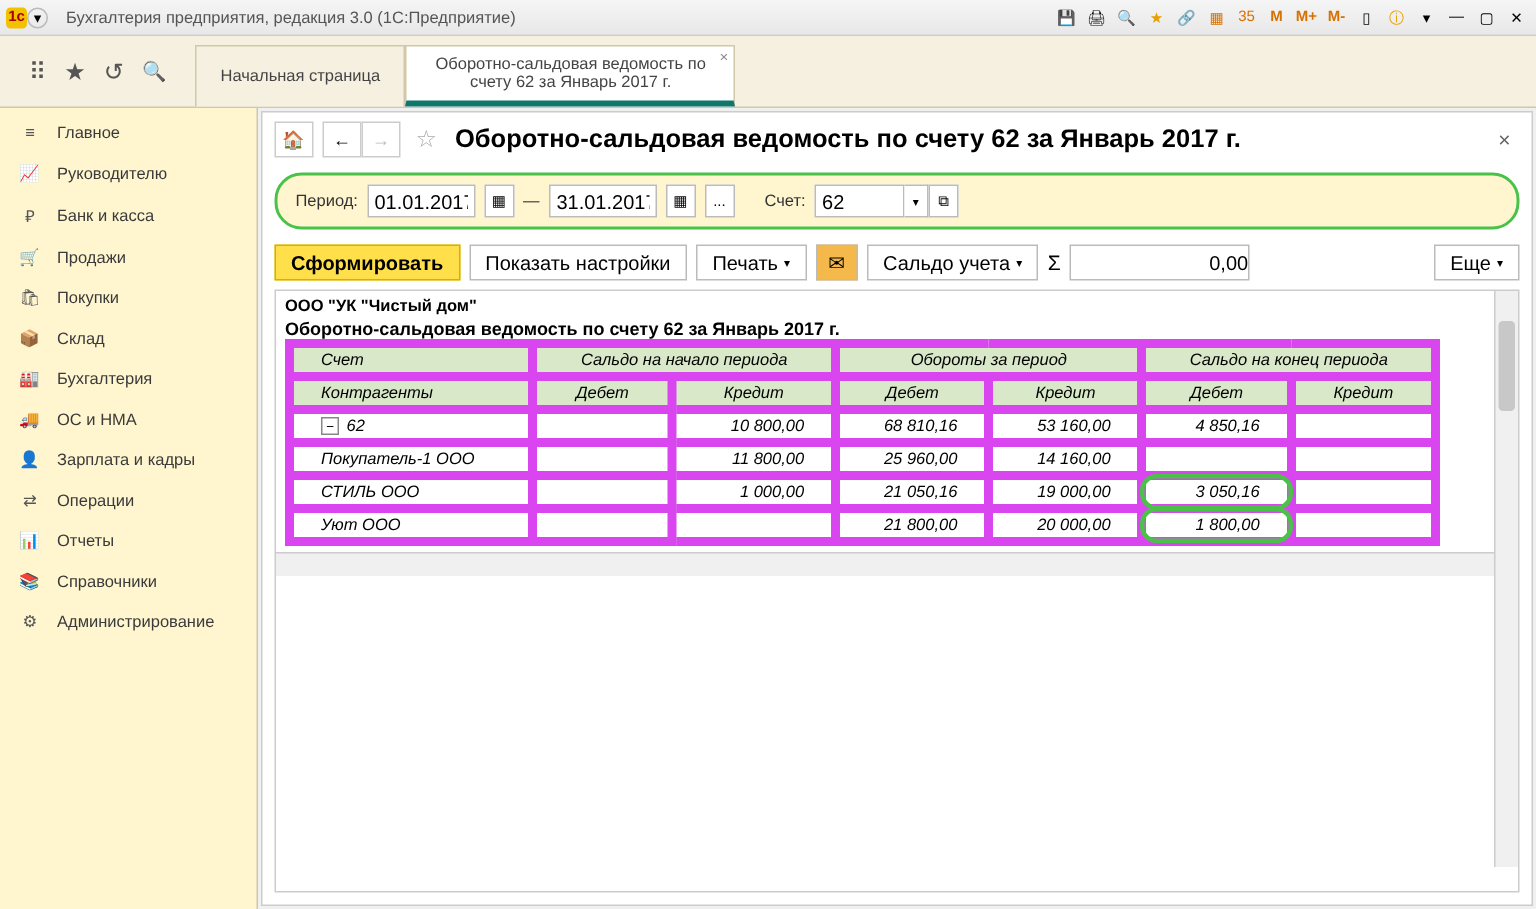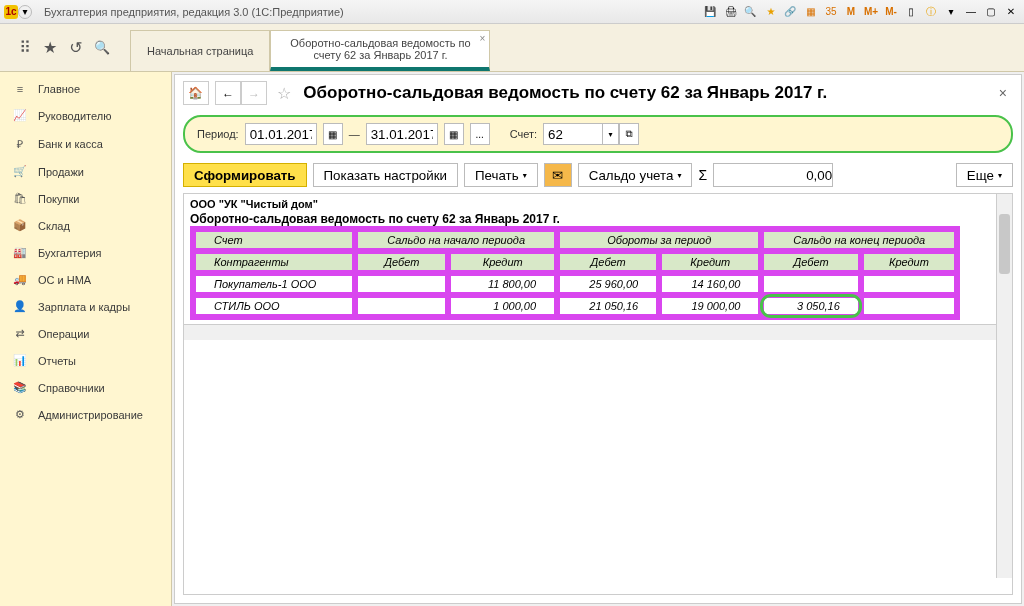--- a/index.html
+++ b/index.html
@@ -238,37 +238,55 @@
               <th>Дебет</th>
               <th>Кредит</th>
               <th>Дебет</th>
               <th>Кредит</th>
               <th>Дебет</th>
               <th>Кредит</th>
             </tr>
           </thead>
           <tbody id="rtbody">
               <tr class="grp">
+                <td><span class="expand">−</span> 62</td>
+                <td class="num"></td>
+                <td class="num">10 800,00</td>
+                <td class="num">68 810,16</td>
+                <td class="num">53 160,00</td>
+                <td class="num">4 850,16</td>
+                <td class="num"></td>
+              </tr>
+              <tr class="grp">
                 <td style="padding-left:18px">Покупатель-1 ООО</td>
                 <td class="num"></td>
                 <td class="num">11 800,00</td>
                 <td class="num">25 960,00</td>
                 <td class="num">14 160,00</td>
                 <td class="num"></td>
                 <td class="num"></td>
               </tr>
               <tr class="grp">
                 <td style="padding-left:18px">СТИЛЬ ООО</td>
                 <td class="num"></td>
                 <td class="num">1 000,00</td>
                 <td class="num">21 050,16</td>
                 <td class="num">19 000,00</td>
                 <td class="num highlight">3 050,16</td>
                 <td class="num"></td>
               </tr>
+              <tr class="grp">
+                <td style="padding-left:18px">Уют ООО</td>
+                <td class="num"></td>
+                <td class="num"></td>
+                <td class="num">21 800,00</td>
+                <td class="num">20 000,00</td>
+                <td class="num highlight">1 800,00</td>
+                <td class="num"></td>
+              </tr>
             </tbody>
         </table>
       </div>
       <div class="vscroll">
           <div class="thumb"></div>
         </div>
       <div class="hscroll"></div>
     </div>
 
   </div>

